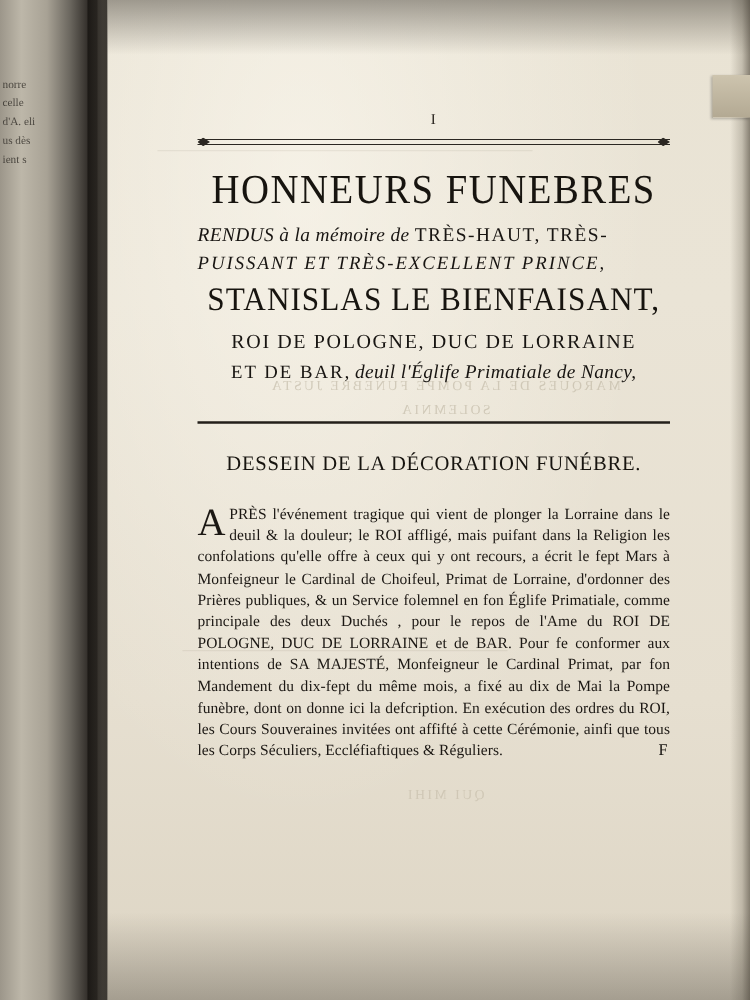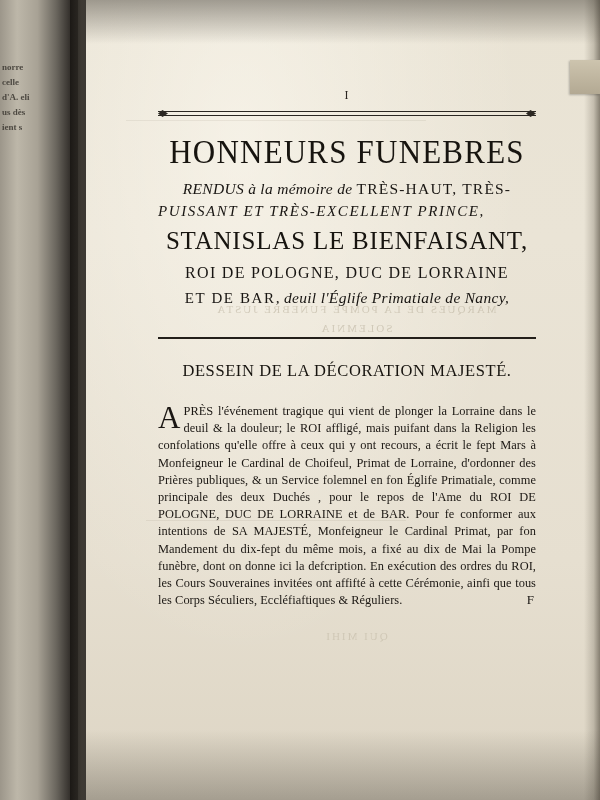--- a/index.html
+++ b/index.html
@@ -50,21 +50,20 @@
     top: 60px;
     width: 34px;
     font-size: 9px;
     line-height: 15px;
     color: #3a3630;
     font-family: "Liberation Serif", serif;
     opacity: .85;
     text-align: left;
     overflow: hidden;
     height: 160px;
-    font-weight: bold;
   }
   #gutter-shadow {
     position: absolute;
     left: 70px; top: 0;
     width: 34px; height: 800px;
     background: linear-gradient(90deg, rgba(25,22,19,.92) 0%, rgba(60,55,48,.55) 35%, rgba(120,113,100,.18) 70%, rgba(255,255,255,0) 100%);
   }
 
   
   #page {
@@ -141,21 +140,21 @@
     font-weight: normal;
     letter-spacing: 1.2px;
     text-align: center;
     margin: 2px 0 10px 0;
     color: #17140f;
     transform: scaleY(1.06);
   }
 
   .l2 {
     font-size: 15.5px;
-    text-align: center;
+    text-align: left;
     letter-spacing: .3px;
     margin: 0 0 5px 0;
     font-style: italic;
   }
   .l2 .sc {
     font-style: normal;
     font-variant: small-caps;
     letter-spacing: 1.2px;
   }
   .l3 {
@@ -333,21 +332,21 @@
         <span class="sc">ROI DE POLOGNE, DUC DE LORRAINE</span>
       </div>
 
       <div class="l6">
         <span class="sc">ET DE BAR</span><span>, deuil l'Églife Primatiale de Nancy,</span>
       </div>
 
 
       <div class="bar"></div>
 
-      <h3 class="section">DESSEIN DE LA DÉCORATION MAJESTÉ.</h3>
+      <h3 class="section">DESSEIN DE LA DÉCORATION FUNÉBRE.</h3>
 
       <p class="body">
         <span class="drop">A</span><span>PRÈS l'événement tragique qui vient de plonger la Lorraine dans le deuil &amp; la douleur; le ROI affligé, mais puifant dans la Religion les confolations qu'elle offre à ceux qui y ont recours, a écrit le fept Mars à Monfeigneur le Cardinal de Choifeul, Primat de Lorraine, d'ordonner des Prières publiques, &amp; un Service folemnel en fon Églife Primatiale, comme principale des deux Duchés , pour le repos de l'Ame du ROI DE POLOGNE, DUC DE LORRAINE et de BAR. Pour fe conformer aux intentions de SA MAJESTÉ, Monfeigneur le Cardinal Primat, par fon Mandement du dix-fept du même mois, a fixé au dix de Mai la Pompe funèbre, dont on donne ici la defcription. En exécution des ordres du ROI, les Cours Souveraines invitées ont affifté à cette Cérémonie, ainfi que tous les Corps Séculiers, Eccléfiaftiques &amp; Réguliers.</span>
       </p>
 
       <div class="signature">F</div>
     </div>
   </div>
 
   <div id="top-shadow"></div>

